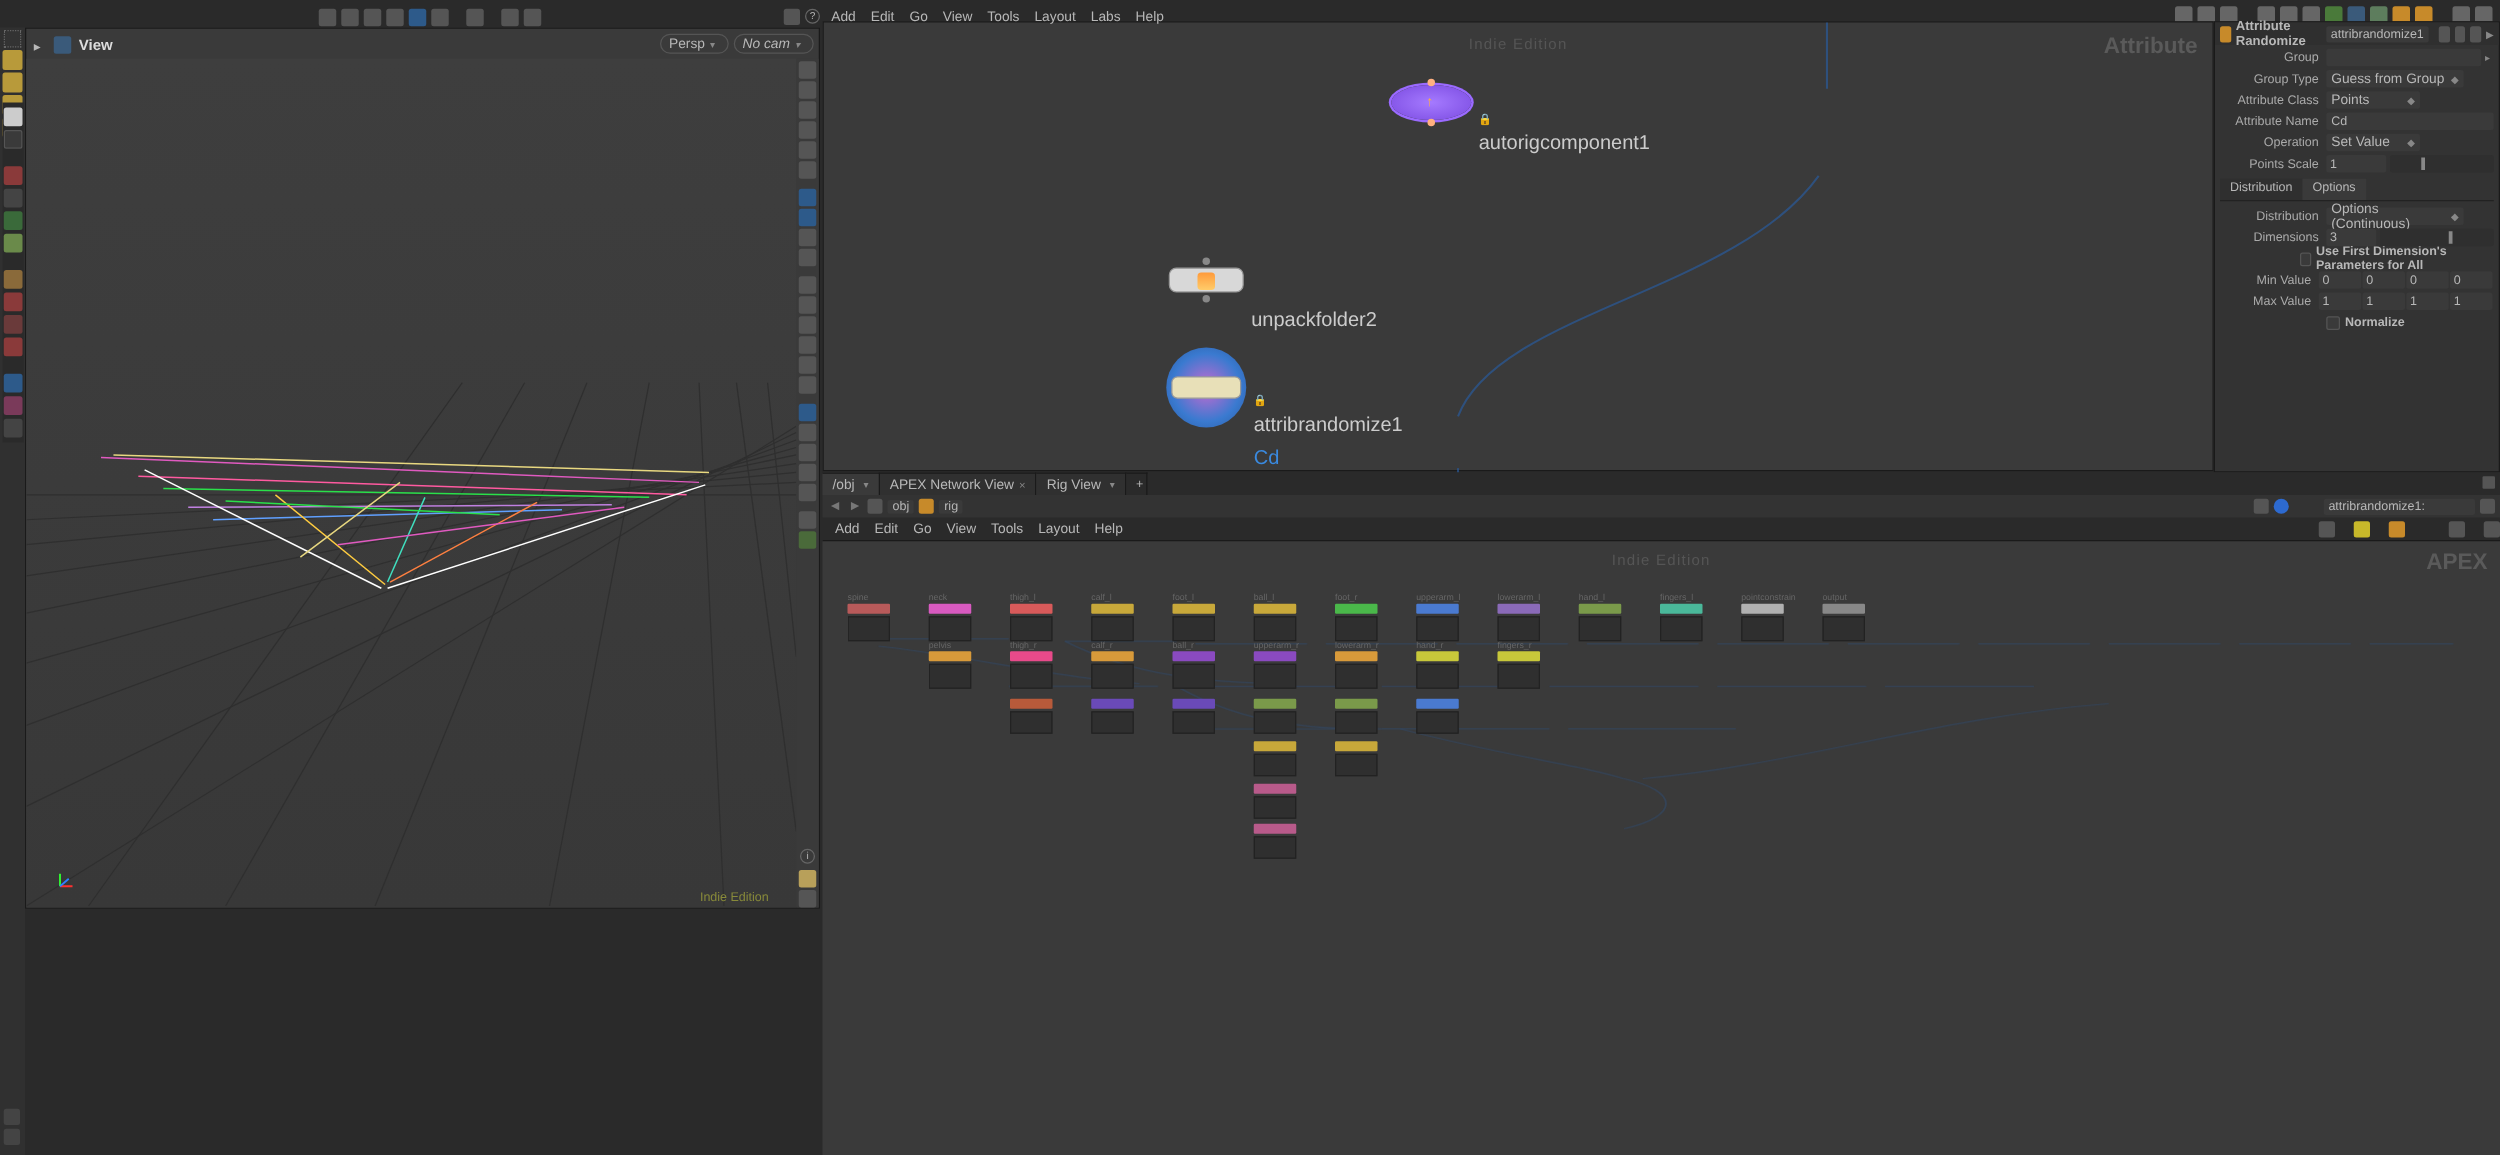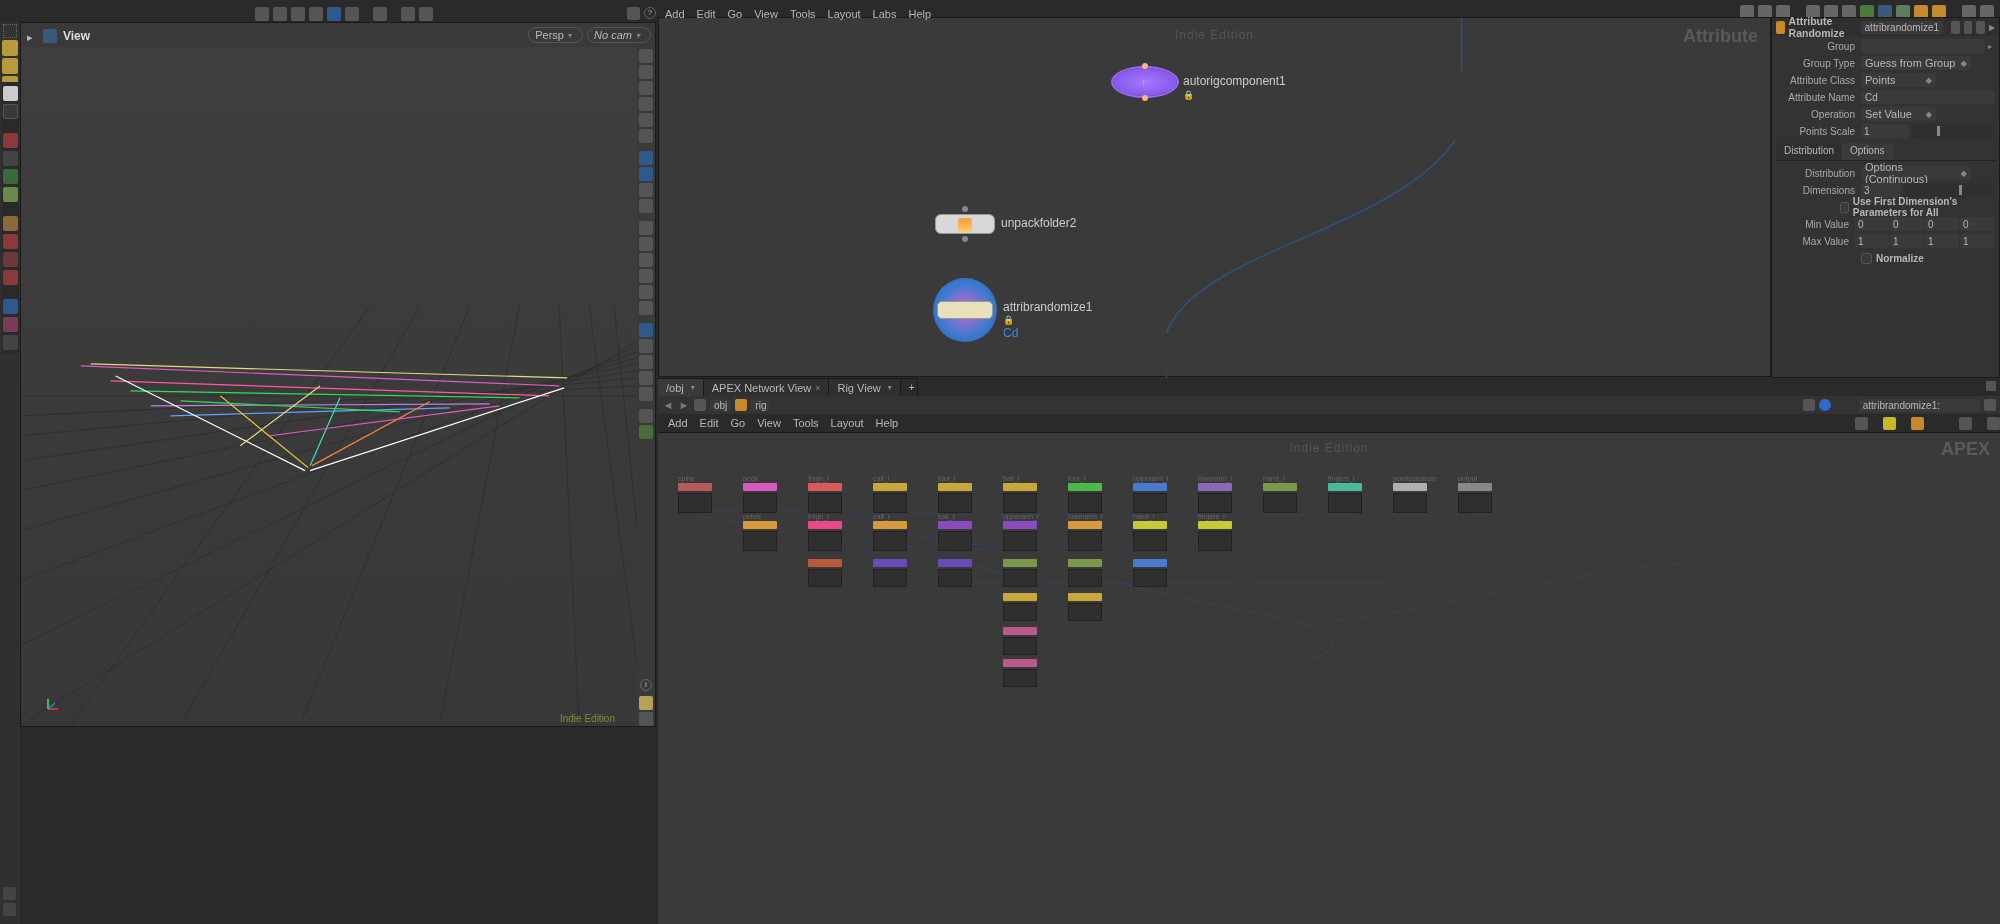--- a/index.html
+++ b/index.html
@@ -55,21 +55,21 @@
 .tool-shelf .ic.red { background: #8a3a3a; }
 .tool-shelf .ic.grn { background: #3a6a3a; }
 .tool-shelf .ic.sel { background: #2d5a8a; }
 .tool-shelf .ic.pnk { background: #7a3a5a; }
 
 
 .network-top { position: absolute; left: 658px; top: 17px; right: 229px; height: 360px; background: #3a3a3a; border: 1px solid #1a1a1a; }
 .net-title-context { position: absolute; top: 8px; right: 12px; font-size: 18px; font-weight: bold; color: #5a5a5a; }
 .net-watermark { position: absolute; top: 10px; left: 50%; transform: translateX(-50%); font-size: 12px; color: #555; letter-spacing: 1px; }
 .node { position: absolute; }
-.node-label { position: absolute; font-size: 12px; color: #ccc; white-space: nowrap; }
+.node-label { position: absolute; font-size: 16px; color: #ccc; white-space: nowrap; margin-top: 32px; }
 .lock-mini { position: absolute; font-size: 9px; color: #888; }
 
 
 .n-autorig .oval { width: 64px; height: 28px; background: radial-gradient(#a57aff, #7a4ae0); border-radius: 50%; box-shadow: 0 0 0 2px #9a6aff; position: relative; }
 .n-unpack .capsule { width: 60px; height: 20px; background: #d8d8d8; border: 1px solid #999; border-radius: 6px; position: relative; }
 .n-unpack .capsule::before { content:""; position:absolute; left:22px; top:3px; width:14px; height:14px; background: linear-gradient(#ff9a3a,#ffcc6a); border-radius:3px;}
 .n-attrib .ring { width: 64px; height: 64px; border-radius: 50%; background: radial-gradient(circle, #c86ad0 0%, #3a7ad0 60%, #2a5aa0 100%); display:flex; align-items:center; justify-content:center; }
 .n-attrib .capsule { width: 56px; height: 18px; background: #e8e0b8; border: 1px solid #999; border-radius: 5px; }
 .port { position: absolute; width: 6px; height: 6px; border-radius: 50%; background: #888; }
 

